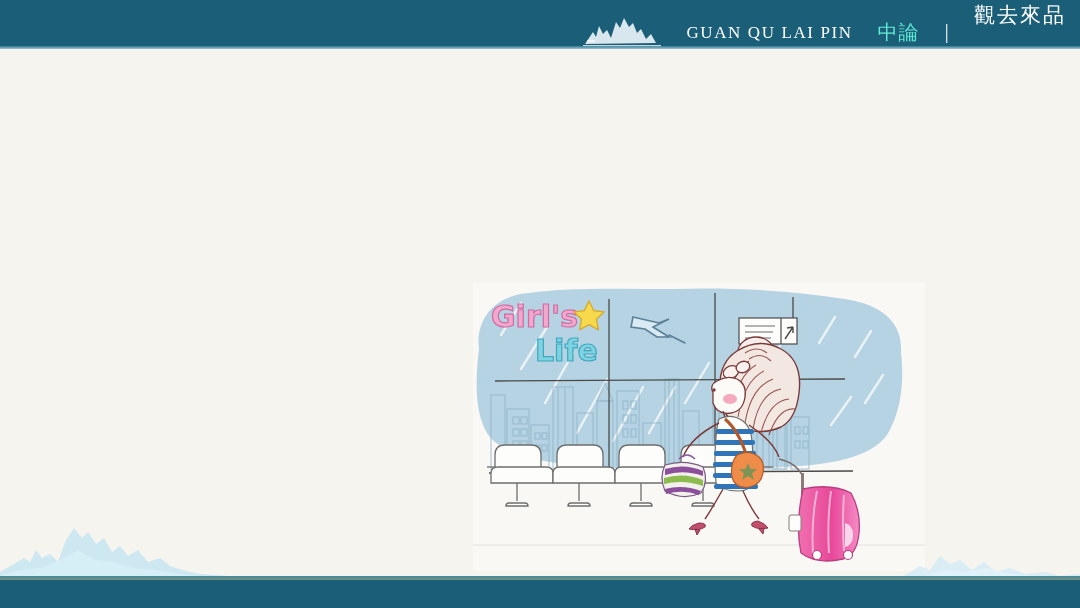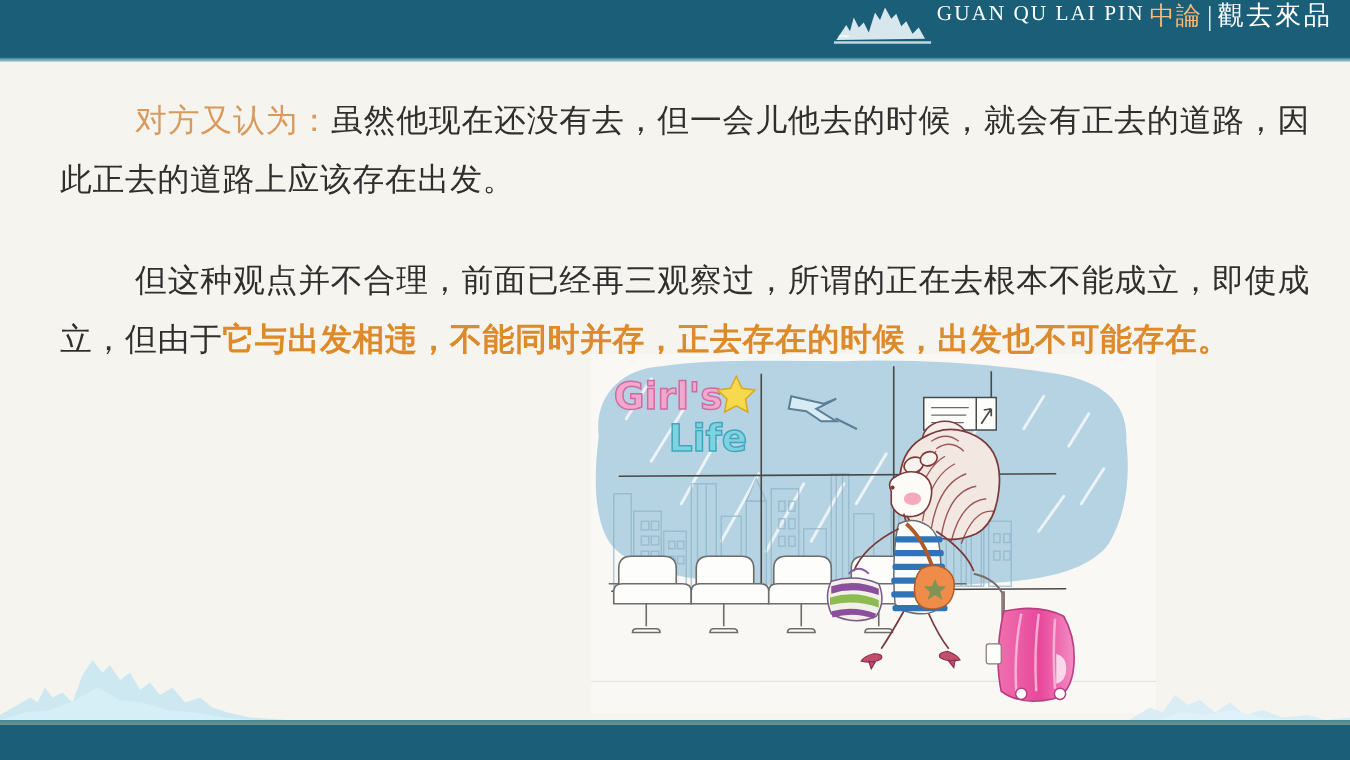--- a/index.html
+++ b/index.html
@@ -17,30 +17,30 @@
     position:absolute;left:0;top:0;width:1080px;height:49px;
     background:#1a5e78;
     display:flex;align-items:center;justify-content:flex-end;
     box-sizing:border-box;padding-right:14px;
   }
   .topbar:after{
     content:"";position:absolute;left:0;bottom:0;width:100%;height:3px;
     background:linear-gradient(to bottom,#2d7d96,#bfd8e2);
     opacity:.85;
   }
-  .brand{display:flex;gap:4px;height:46px;}
+  .brand{display:flex;align-items:flex-end;gap:25px;height:46px;}
   .brand-mark{width:78px;height:34px;display:block;}
   .brand-latin{
     color:#ffffff;font-family:"Liberation Serif", serif;
     font-size:17px;letter-spacing:1.6px;line-height:1;
     padding-bottom:7px;white-space:nowrap;
     font-variant:small-caps;
   }
   .brand-cn{
-    color:#fdba74;font-family:"DejaVu Serif", serif;
+    color:#5eead4;font-family:"DejaVu Serif", serif;
     font-size:20px;line-height:1;padding-bottom:6px;white-space:nowrap;letter-spacing:1px;
   }
   .brand-sep{
     color:#ffffff;font-size:22px;line-height:1;padding-bottom:6px;opacity:.9;
   }
   .brand-cn2{
     color:#ffffff;font-family:"DejaVu Serif", serif;
     font-size:21px;line-height:1;padding-bottom:22px;white-space:nowrap;letter-spacing:2px;
   }
 
@@ -92,24 +92,20 @@
         <path d="M0 31 L78 31 L78 33 L0 33 Z" fill="#ffffff" opacity="0.75"></path>
         <path d="M4 26 L12 26 L12 28 L4 28 Z" fill="#ffffff" opacity="0.6"></path>
       </svg>
       <span class="brand-latin">GUAN QU LAI PIN</span>
       <span class="brand-cn">中論</span>
       <span class="brand-sep">|</span>
       <span class="brand-cn2">觀去來品</span>
     </div>
   </div>
 
-  <div class="body-text">
-    <p class="para p1"><span class="hl-light">对方又认为：</span><span>虽然他现在还没有去，但一会儿他去的时候，就会有正去的道路，因此正去的道路上应该存在出发。</span></p>
-    <p class="para p2"><span>但这种观点并不合理，前面已经再三观察过，所谓的正在去根本不能成立，即使成立，但由于</span><span class="hl-strong">它与出发相违，不能同时并存，正去存在的时候，出发也不可能存在。</span></p>
-  </div>
 
   <div class="illus">
     <svg viewBox="0 0 452 288">
       <defs>
         <clipPath id="clipAll">
             <rect x="0" y="0" width="452" height="288"></rect>
           </clipPath>
         <linearGradient id="caseGrad" x1="0" y1="0" x2="1" y2="0">
           <stop offset="0%" stop-color="#f06fb0"></stop>
           <stop offset="55%" stop-color="#e8489a"></stop>

